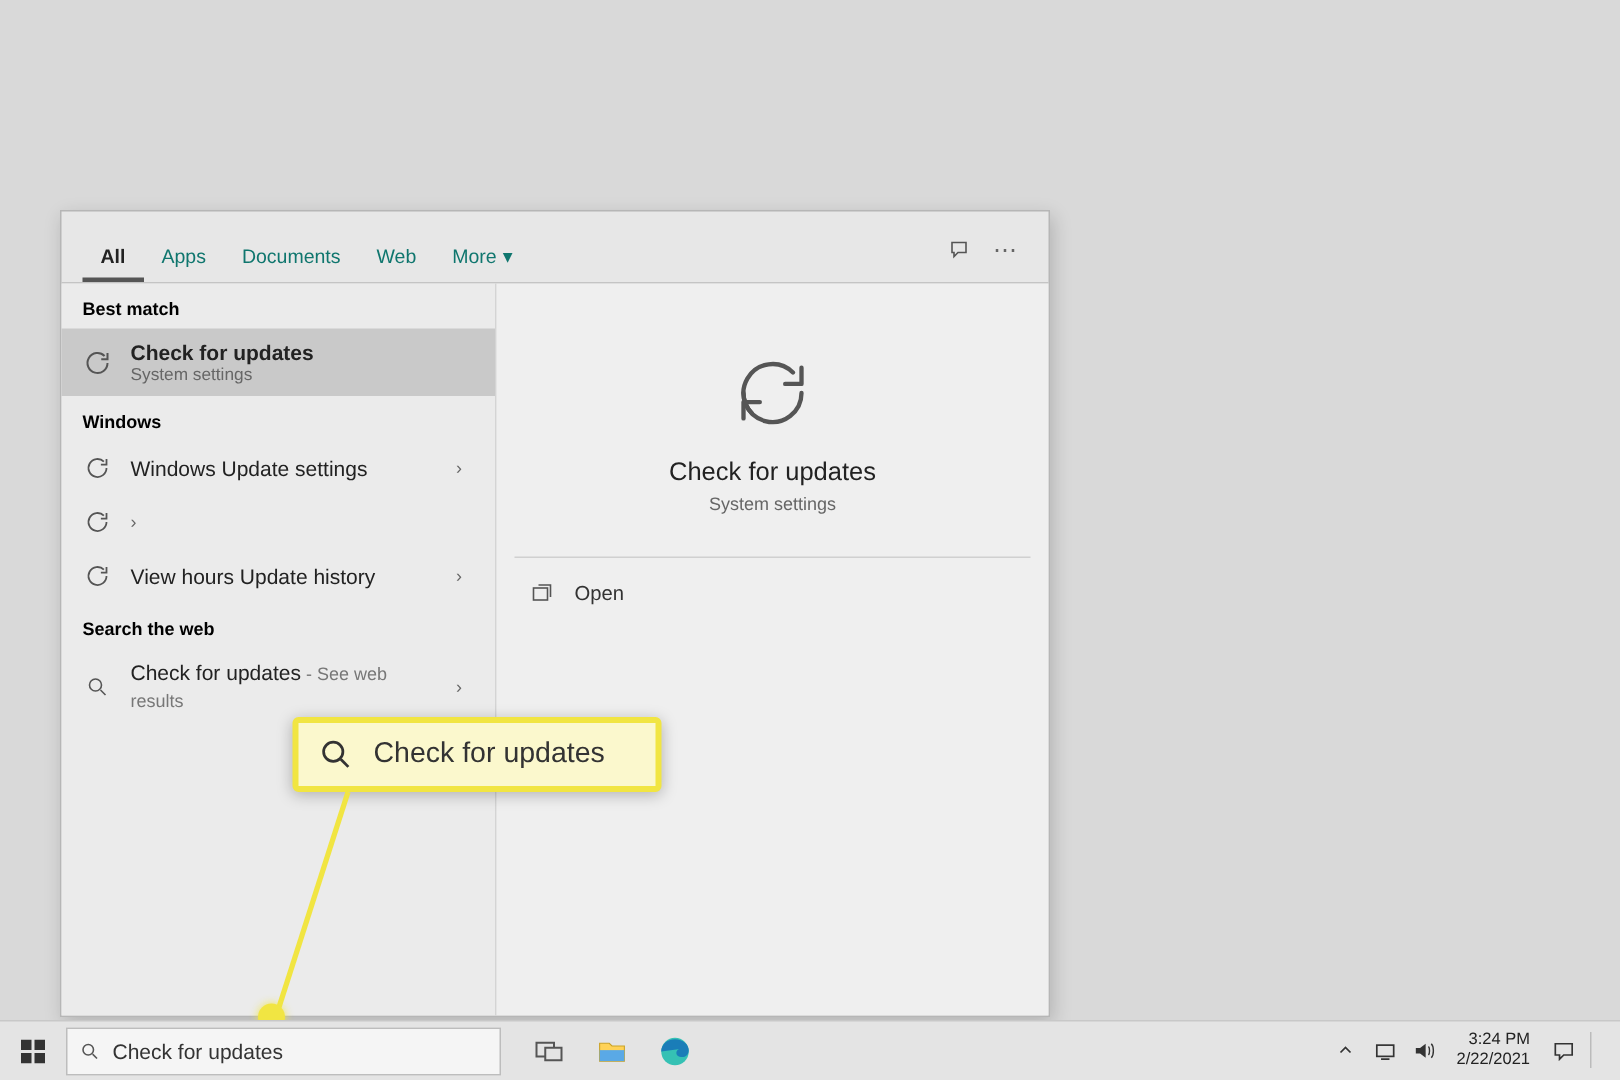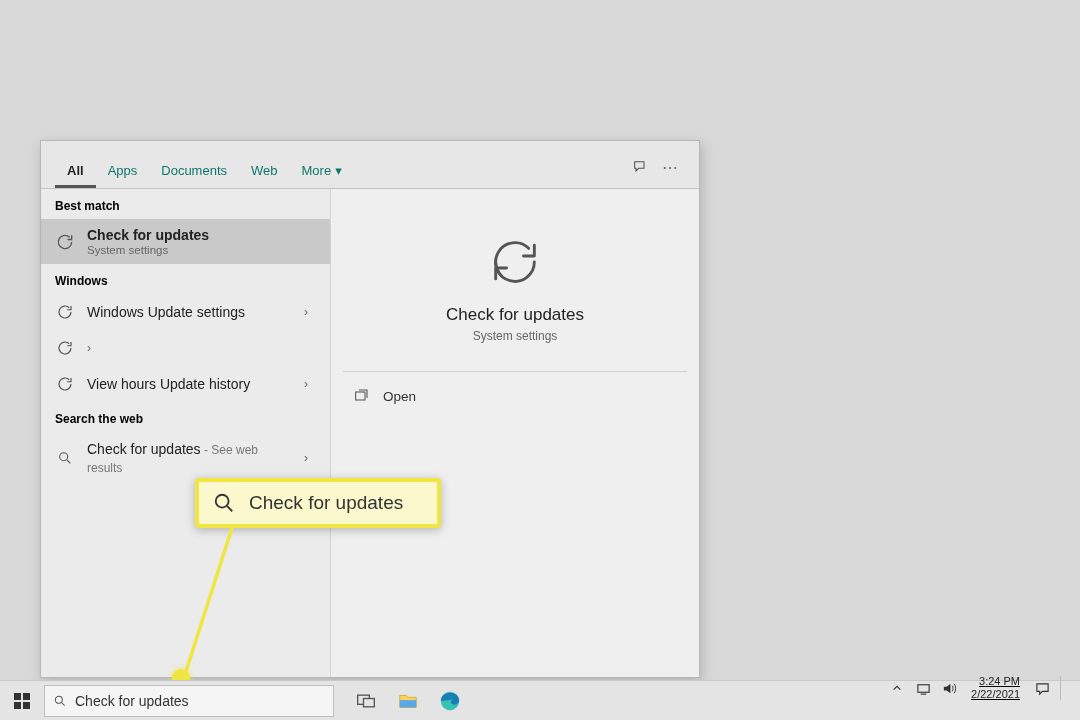--- a/index.html
+++ b/index.html
@@ -16,21 +16,21 @@
   .start-button svg { width: 16px; height: 16px; }
   .search-box {
     height: 32px; width: 290px; margin-left: 0px;
     background: #f5f5f5; border: 1px solid #bdbdbd;
     display:flex; align-items:center; padding: 0 8px; gap:8px;
   }
   .search-box .mag { width:14px; height:14px; }
   .search-box span { font-size: 14px; color:#333; }
   .task-icons { display:flex; align-items:center; gap: 18px; margin-left: 20px; }
   .task-icon { width: 24px; height: 24px; display:flex; align-items:center; justify-content:center; }
-  .tray { position:absolute; right:6px; bottom:12px; height:40px; display:flex; align-items:center; gap:10px;text-decoration:underline; }
+  .tray { position:absolute; right:6px; bottom:0; height:40px; display:flex; align-items:center; gap:10px; }
   .tray .sys { width:16px; height:16px; display:flex; align-items:center; justify-content:center; }
   .tray .clock { font-size: 11px; color:#222; text-align:right; line-height:1.15; padding: 0 4px; }
   .tray .showdesk { width:14px; height:24px; border-left:1px solid #bbb; }
 
   
   .panel {
     position:absolute; left:40px; top:140px; width:660px; height:538px;
     background: rgba(232,232,232,0.94); border:1px solid #b6b6b6;
     box-shadow: 2px 4px 12px rgba(0,0,0,0.18);
     display:flex; flex-direction:column;
@@ -61,21 +61,21 @@
   .result .title { font-size:14px; color:#222; }
   .result.selected .title { font-weight:600; }
   .result .sub { font-size:11.5px; color:#666; margin-top:1px; }
   .result .secondary { font-size:12px; color:#777; }
   .result .chev { width:12px; color:#666; font-size:12px; }
 
   .detail-head { text-align:center; padding-top: 44px; padding-bottom: 28px; border-bottom:1px solid #d0d0d0; }
   .detail-head .big-ic { width:58px; height:58px; margin: 0 auto 14px; display:flex; align-items:center; justify-content:center; }
   .detail-head .dt { font-size:17px; color:#222; }
   .detail-head .ds { font-size:12px; color:#666; margin-top:4px; }
-  .action-row { display:flex; align-items:center; gap:14px; padding: 16px 10px; }
+  .action-row { display:flex; align-items:flex-start; gap:14px; padding: 16px 10px; }
   .action-row .ai { width:16px; height:16px; }
   .action-row .al { font-size:13.5px; color:#333; }
 
   
   .callout {
     position:absolute; left:195px; top:478px; width:246px; height:50px;
     background:#fbf8cd; border:4px solid #f1e542; border-radius:4px;
     display:flex; align-items:center; gap:14px; padding:0 14px;
     box-shadow: 0 2px 10px rgba(0,0,0,0.25);
   }

